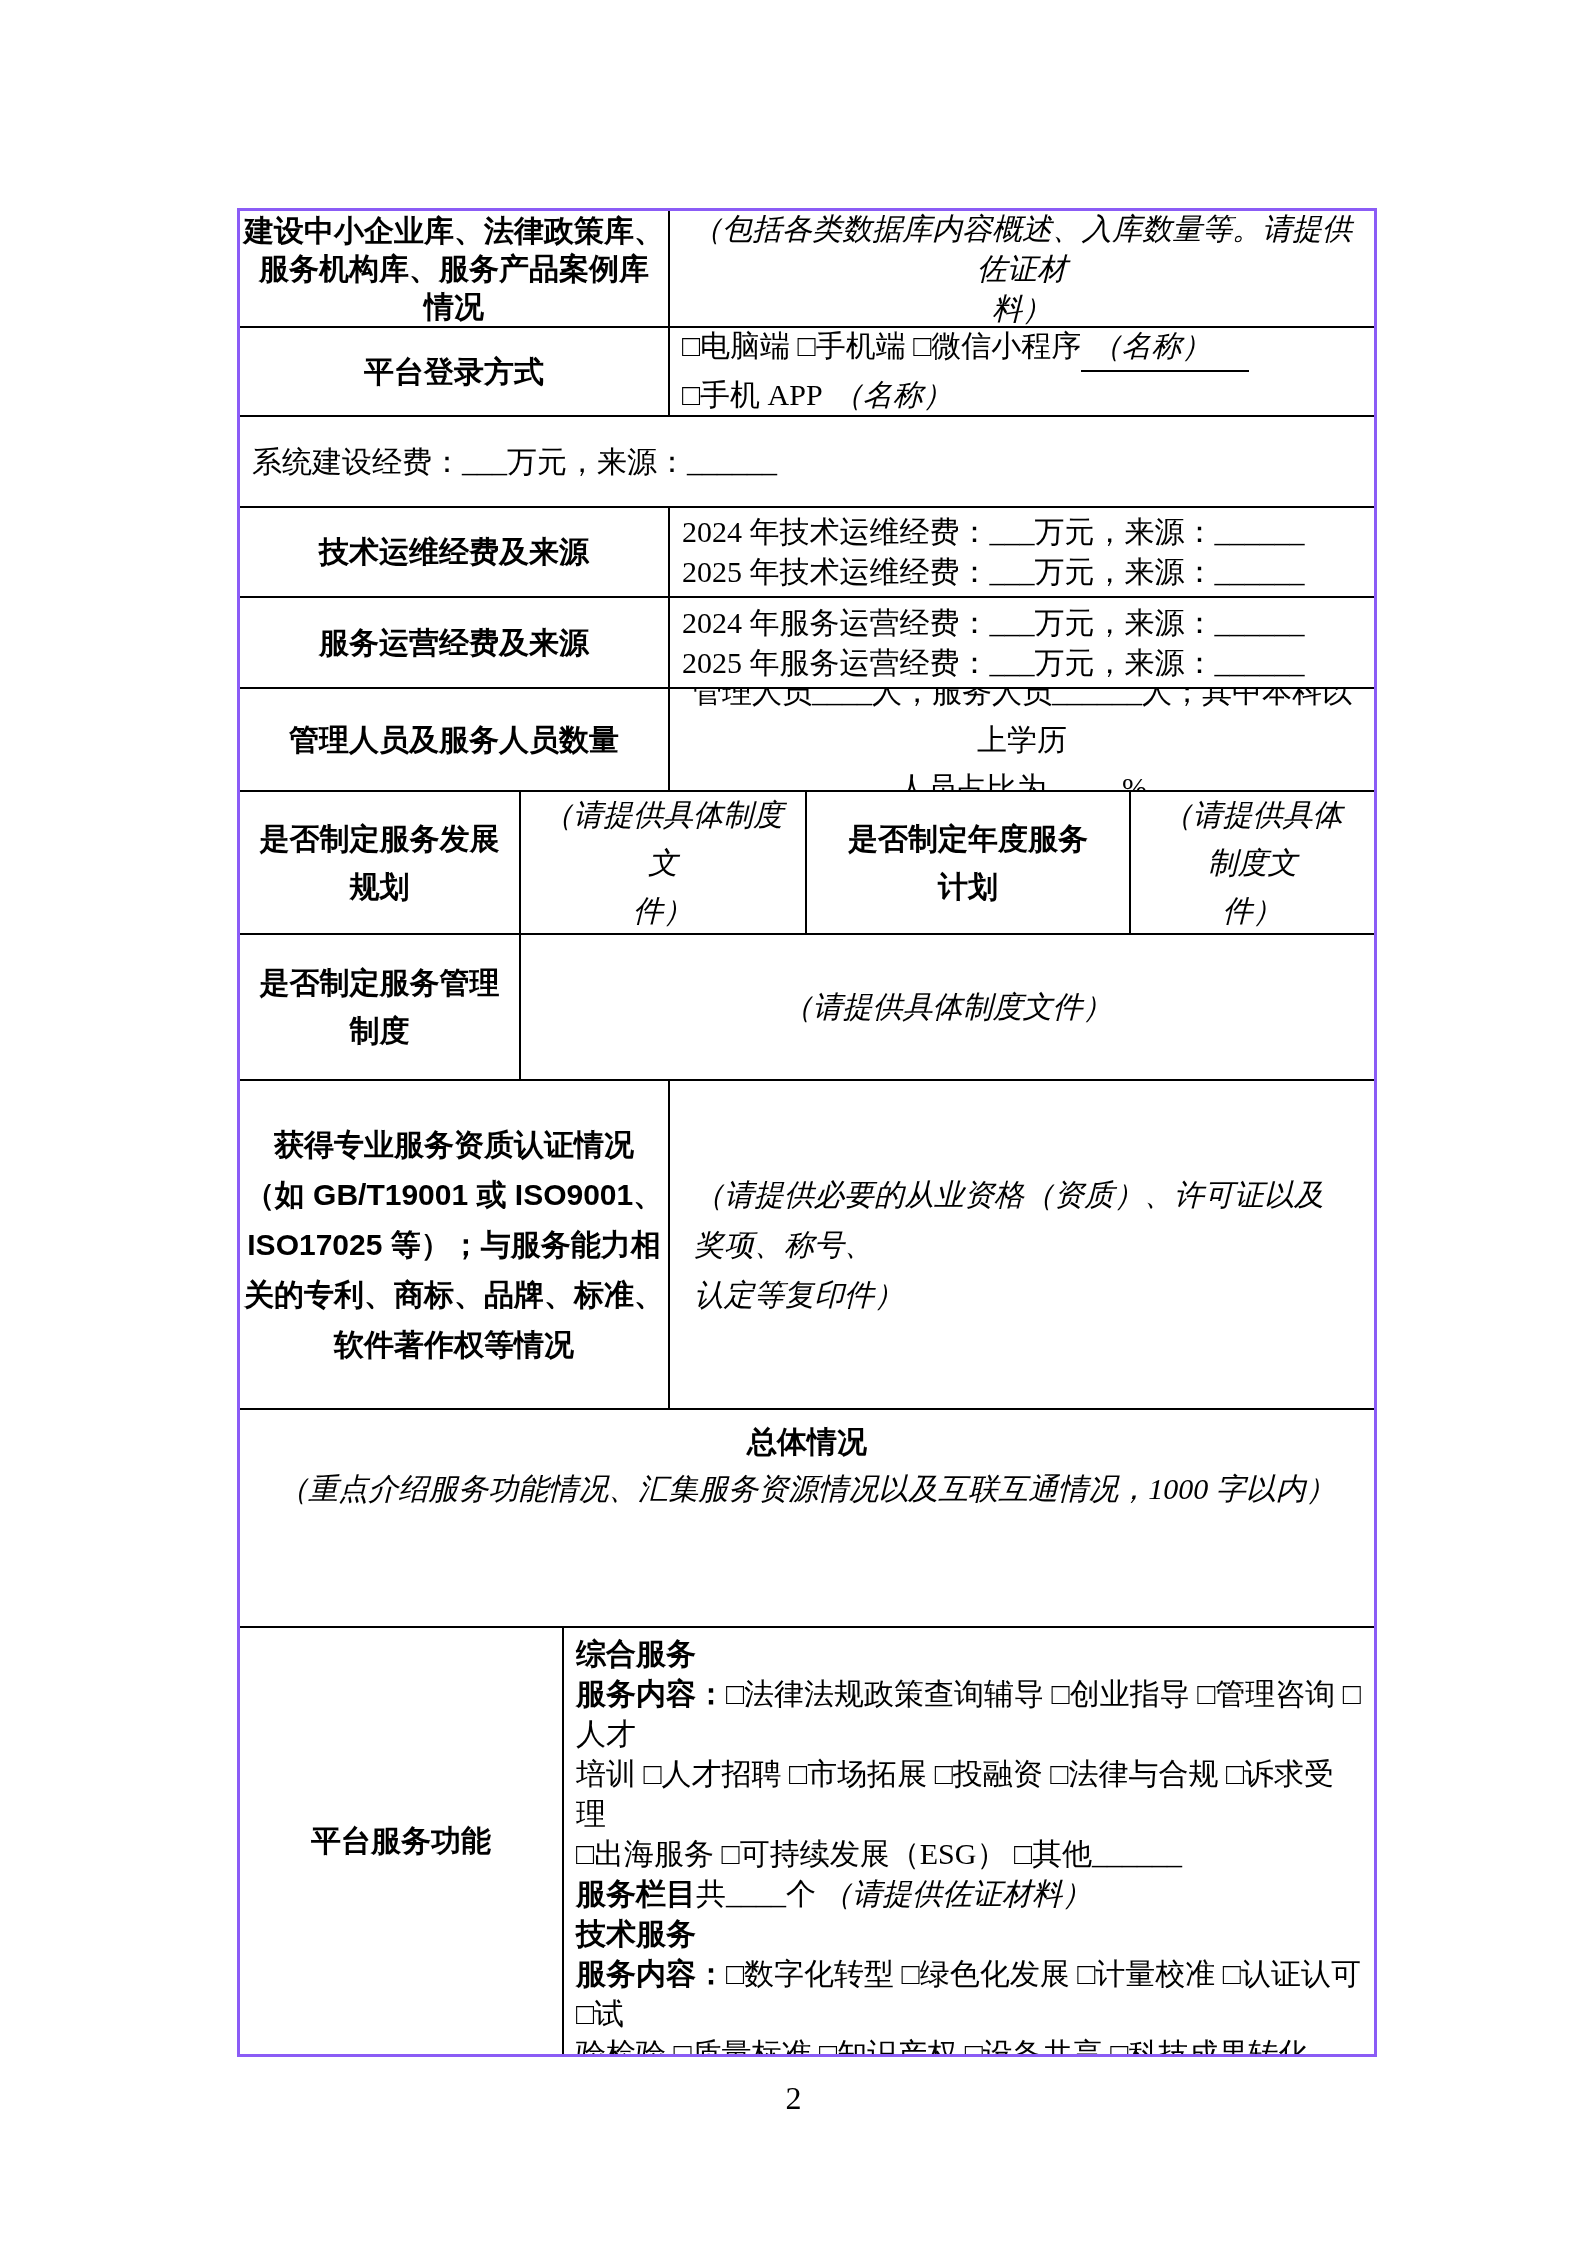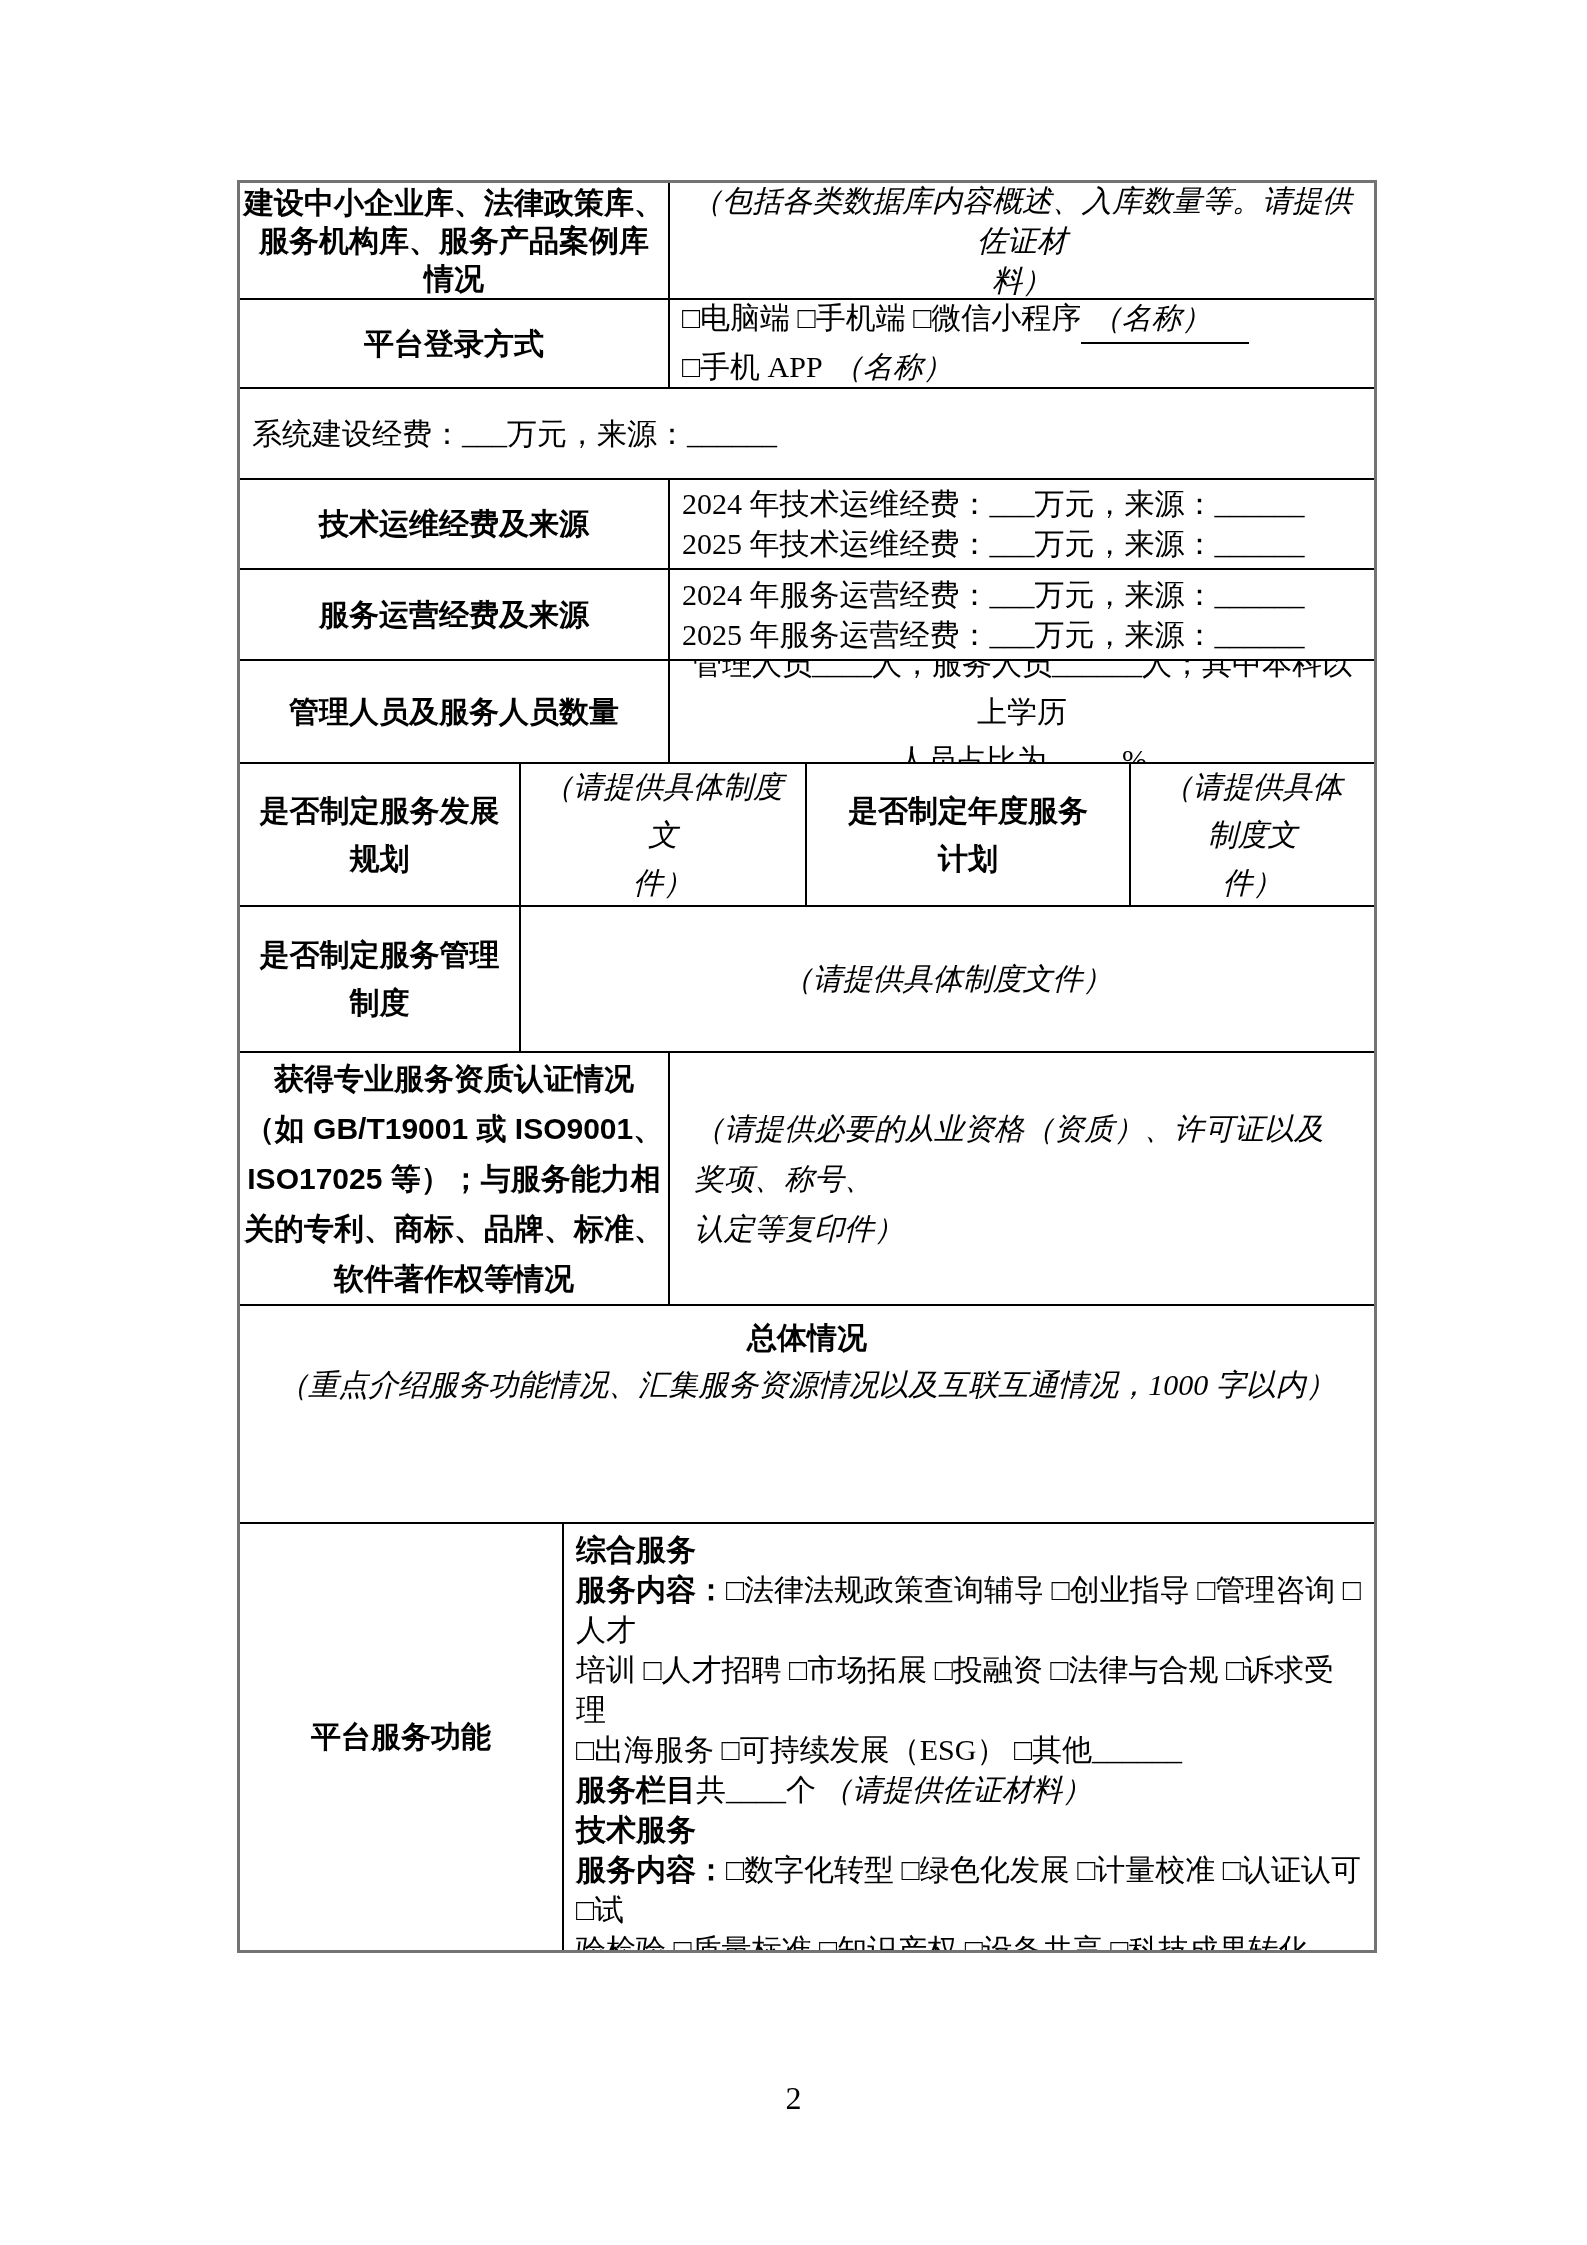--- a/index.html
+++ b/index.html
@@ -1,33 +1,33 @@
 <!DOCTYPE html>
 <html><head>
 <meta charset="utf-8">
 <style>
   html,body{margin:0;padding:0;background:#fff;}
   body{width:1587px;height:2245px;position:relative;color:#000;
        font-family:"Liberation Serif", serif;font-size:30px;}
-  .form-table{position:absolute;left:237px;top:180px;width:1140px;
-       border:3px solid #737373;box-sizing:border-box;background:#fff;}
+  .form-table{position:absolute;left:237px;top:208px;width:1140px;
+       border:3px solid #8b5cf6;box-sizing:border-box;background:#fff;}
   .tr{display:flex;border-bottom:2px solid #000;box-sizing:border-box;overflow:hidden;}
   .tr:last-child{border-bottom:none;}
   .cell{border-right:2px solid #000;box-sizing:border-box;display:flex;
         flex-direction:column;align-items:center;justify-content:center;
         overflow:hidden;}
   .cell:last-child{border-right:none;flex:1;}
   .label{font-family:"Liberation Sans", sans-serif;font-weight:bold;
          text-align:center;line-height:44px;}
   .content{align-items:flex-start;justify-content:center;text-align:left;
            padding:4px 12px;line-height:45px;font-family:"Liberation Serif", serif;}
   .note{font-style:italic;text-align:center;line-height:42px;padding:4px 18px;}
   .pre{white-space:pre-line;}
   .h117{height:117px}.h89{height:89px}.h91{height:91px}.h90{height:90px}
-  .h103{height:103px}.h143{height:143px}.h119{height:146px}.h253{height:253px}
+  .h103{height:103px}.h143{height:143px}.h119{height:146px}.h253{height:329px}
   .h65{height:65px}.h174{height:218px}.h426{height:426px}
   .w430{width:430px}.w281{width:281px}.w286{width:286px}.w273{width:324px}
   .lh38{line-height:38px;}
   .lh40{line-height:40px;}
   .lh48{line-height:48px;}
   .lh50{line-height:50px;}
   .uline{display:inline-block;border-bottom:2px solid #000;font-style:italic;
          padding:0 38px 2px 10px;}
   .line{display:block;}
   .sec-header{font-family:"Liberation Sans", sans-serif;font-weight:bold;

